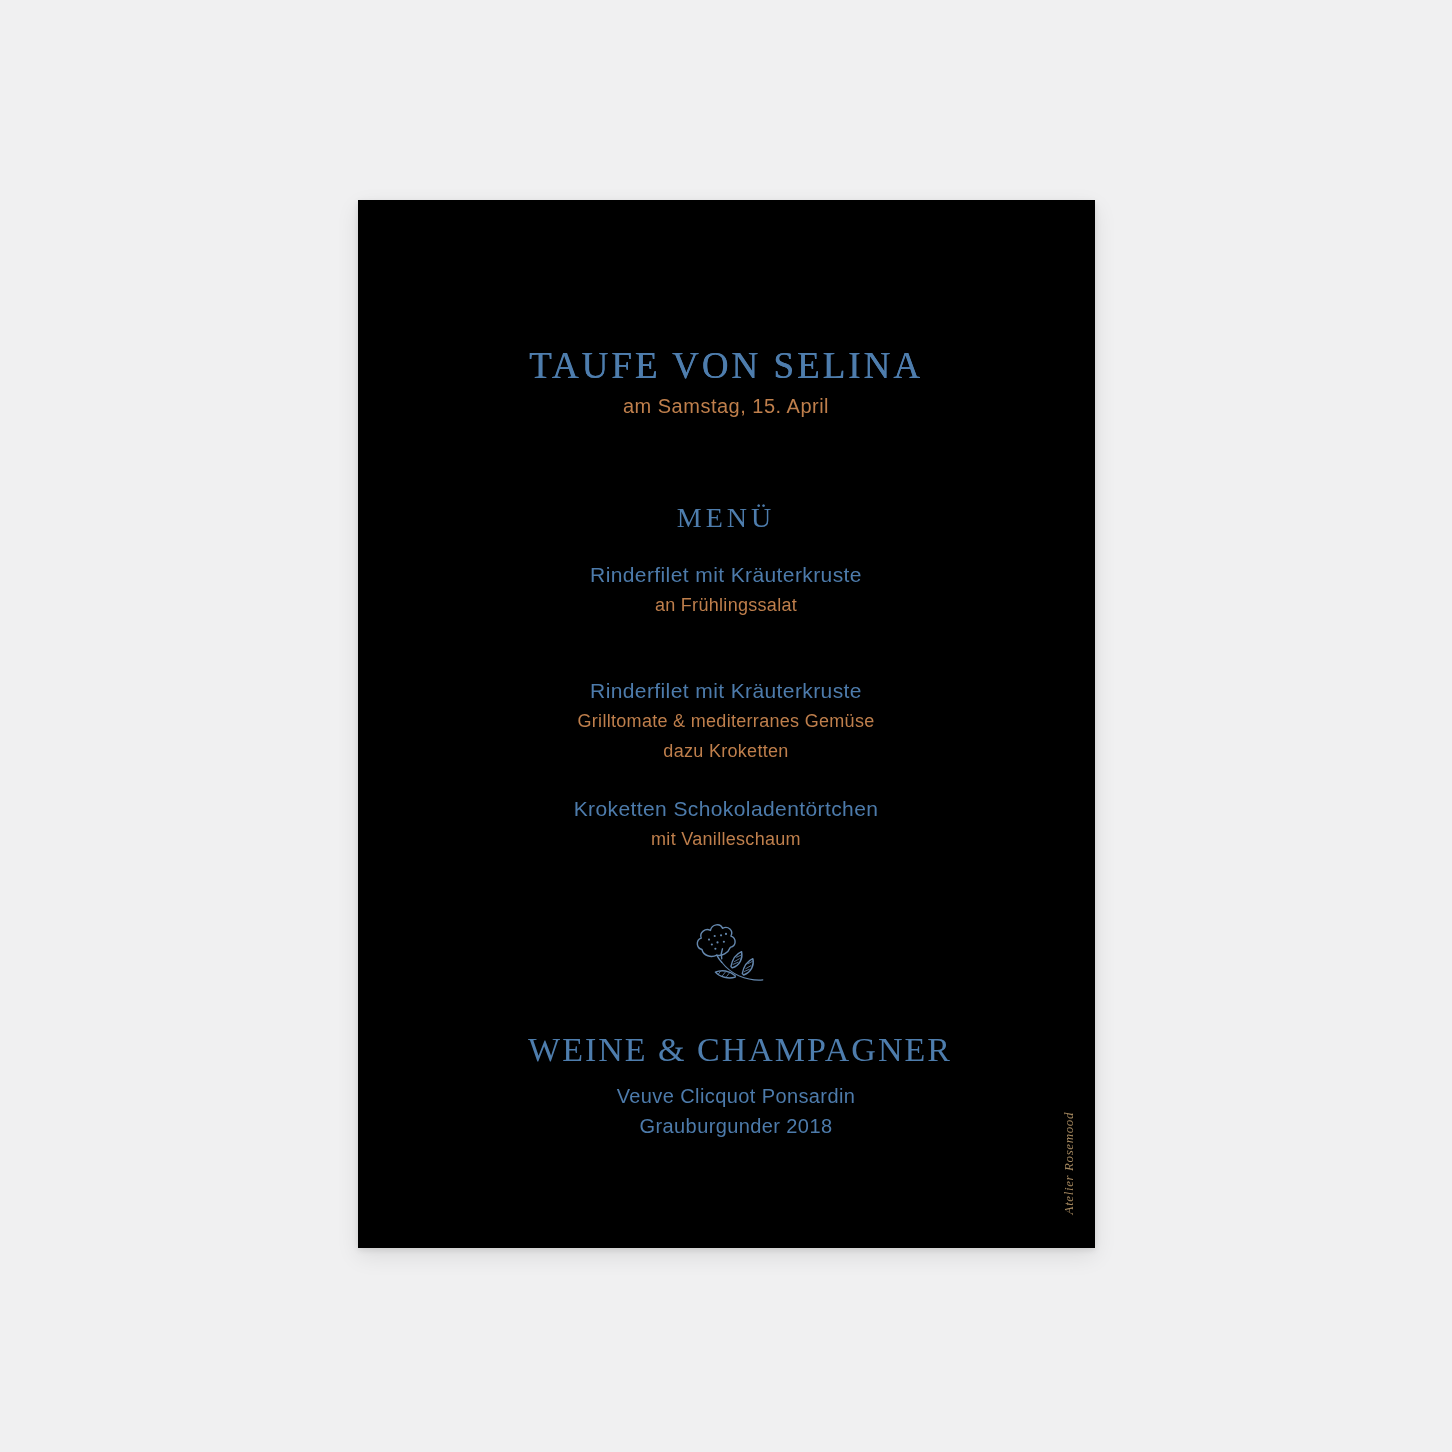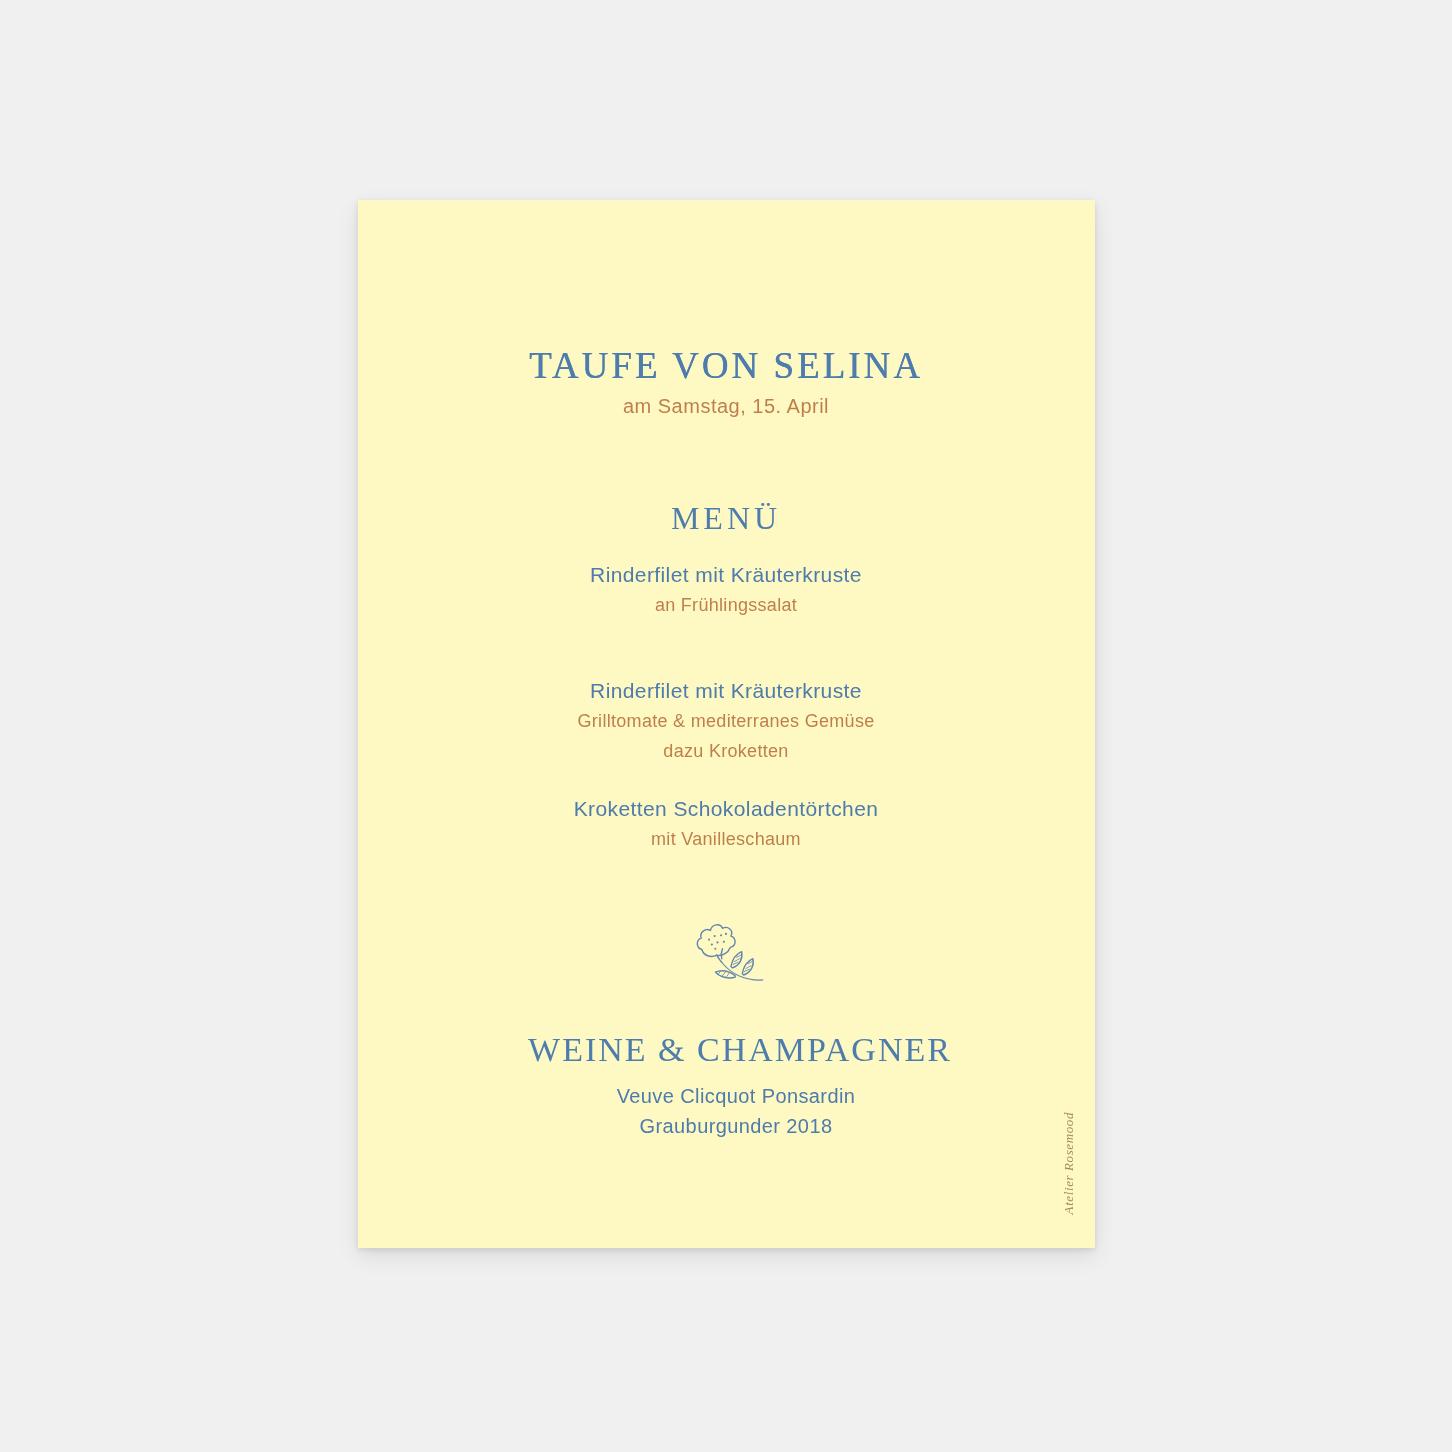--- a/index.html
+++ b/index.html
@@ -13,21 +13,21 @@
     position: relative;
     font-family: "Liberation Sans", sans-serif;
     overflow: hidden;
   }
   .card {
     position: relative;
     width: 737px;
     height: 1048px;
     margin: 0 auto;
     top: 200px;
-    background: #fef9c3;
+    background: #000000;
     box-shadow: 0 2px 6px rgba(0,0,0,0.10), 0 8px 22px rgba(0,0,0,0.09);
     text-align: center;
     box-sizing: border-box;
     padding-top: 144px;
   }
   .event-title {
     margin: 0;
     font-family: "Liberation Serif", serif;
     font-weight: normal;
     font-size: 37px;
@@ -40,21 +40,21 @@
     margin-top: 4px;
     font-size: 20px;
     line-height: 28px;
     letter-spacing: 0.5px;
     color: #bf7f4c;
   }
   .menu-heading {
     margin: 78px 0 0 0;
     font-family: "Liberation Serif", serif;
     font-weight: normal;
-    font-size: 32px;
+    font-size: 28px;
     line-height: 40px;
     letter-spacing: 4px;
     color: #4e7dad;
   }
   .course { margin: 8px; }
   .course-1 { margin-top: 22px; }
   .course-2 { margin-top: 56px; }
   .course-3 { margin-top: 28px; }
   .course-name {
     font-size: 21px;

